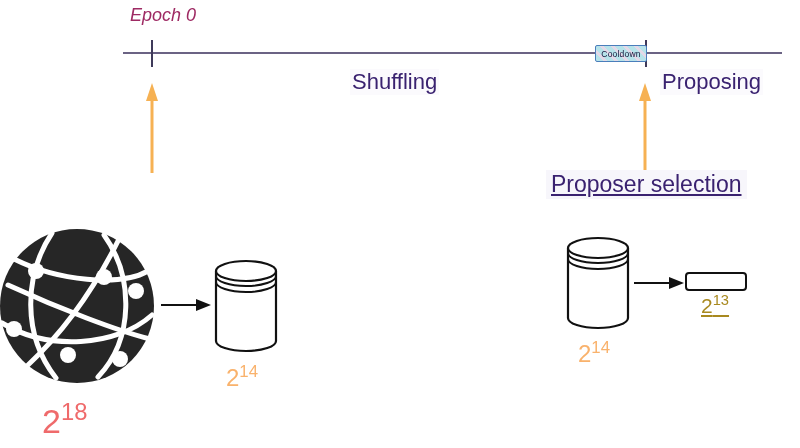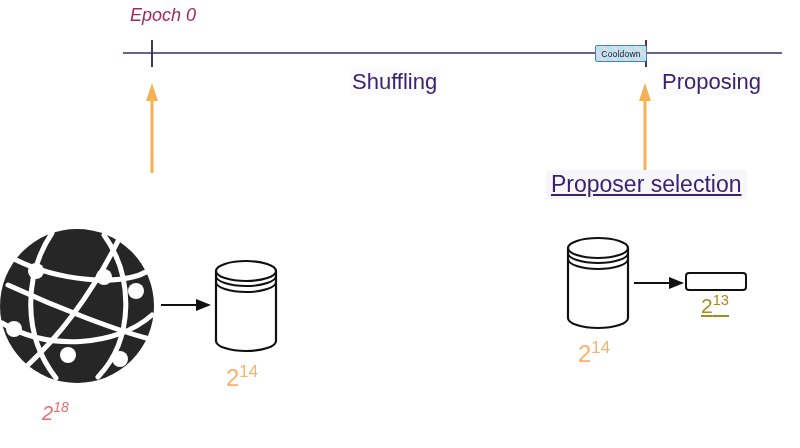--- a/index.html
+++ b/index.html
@@ -50,21 +50,21 @@
   .flow-right{left:634px;top:276px;}
   .cylinder{position:absolute;width:64px;height:94px;}
   .cyl-left{left:214px;top:259px;}
   .cyl-right{left:566px;top:236px;}
   .slot-rect{
     position:absolute;left:685px;top:272px;width:58px;height:15px;
     border:2px solid #111;border-radius:4px;background:#fff;
   }
   .size-label{position:absolute;white-space:nowrap;}
   .exp{font-size:0.7em;position:relative;top:-0.55em;}
-  .size-network{left:42px;top:402px;font-size:20px;color:#ef6a6b;font-style:italic;}
+  .size-network{left:42px;top:402px;font-size:34px;color:#ef6a6b;}
   .size-candidate{left:226px;top:364px;font-size:24px;color:#f9b26c;}
   .size-shuffled{left:578px;top:340px;font-size:24px;color:#f9b26c;}
   .size-proposer{left:701px;top:294px;font-size:21px;color:#a8891f;text-decoration:underline;}
 </style>
 </head>
 <body>
 
 <div class="stage">
 
   <div class="epoch-label" style="left:163px">Epoch 0</div>

